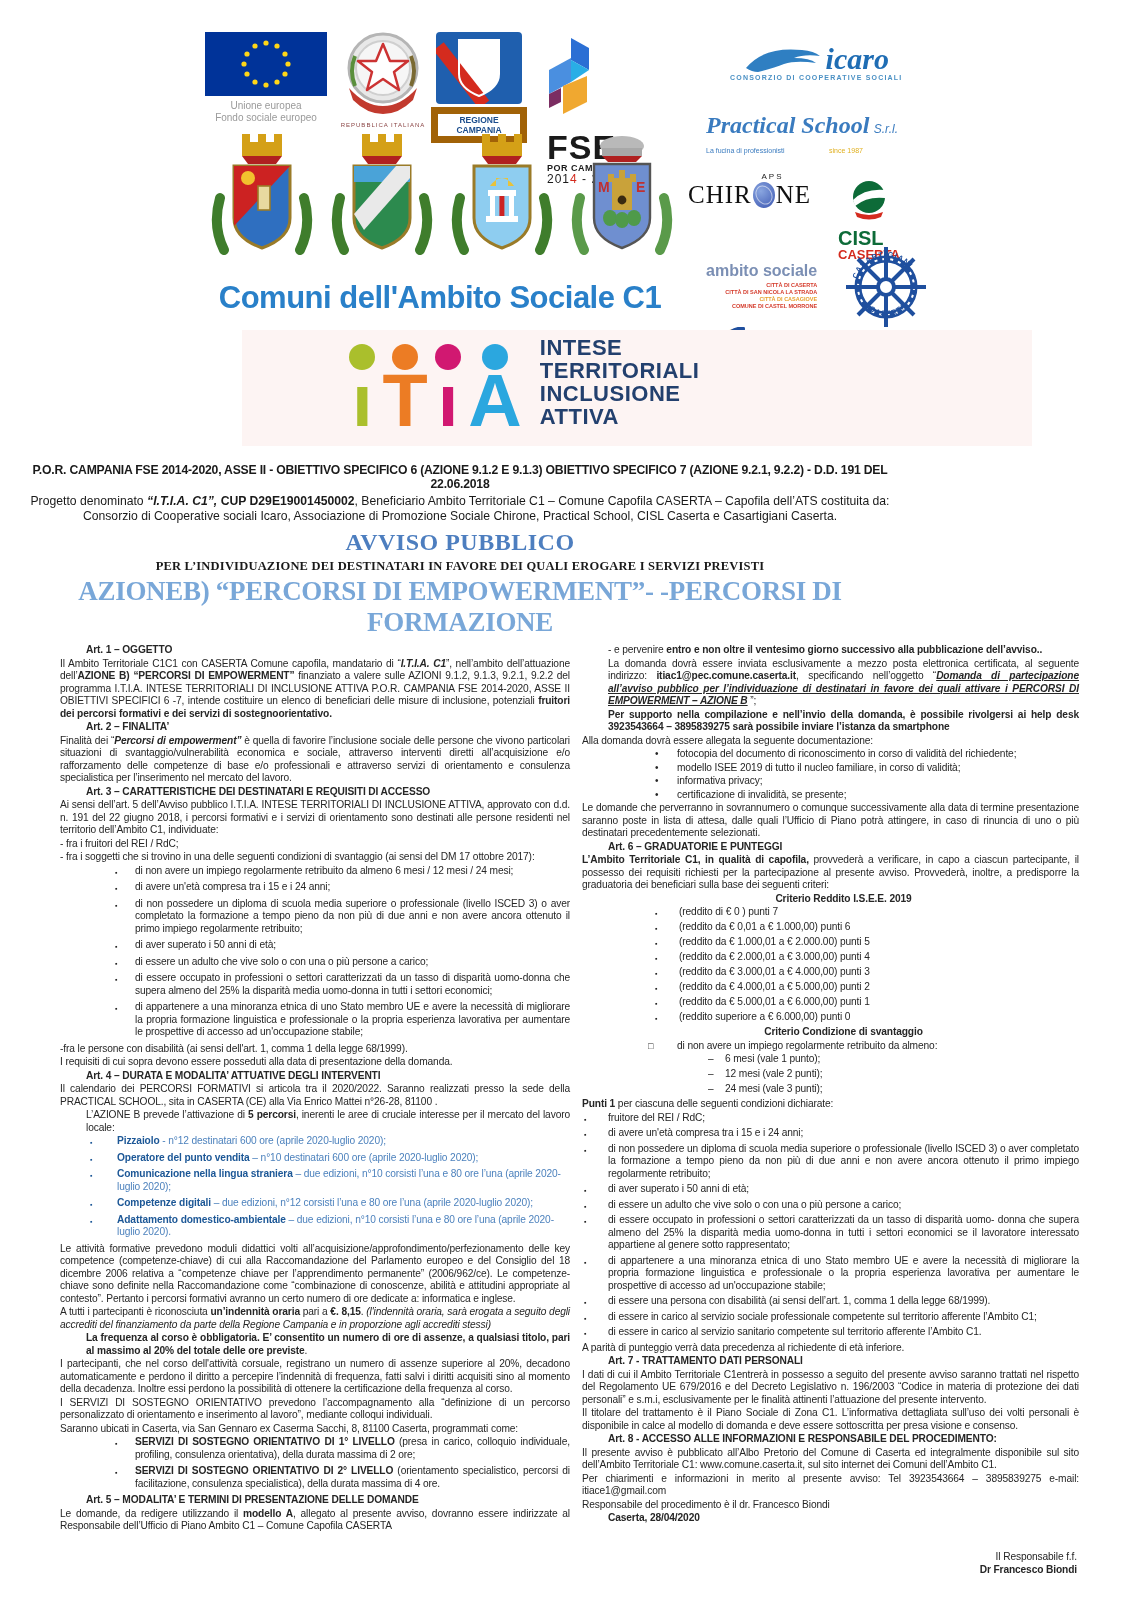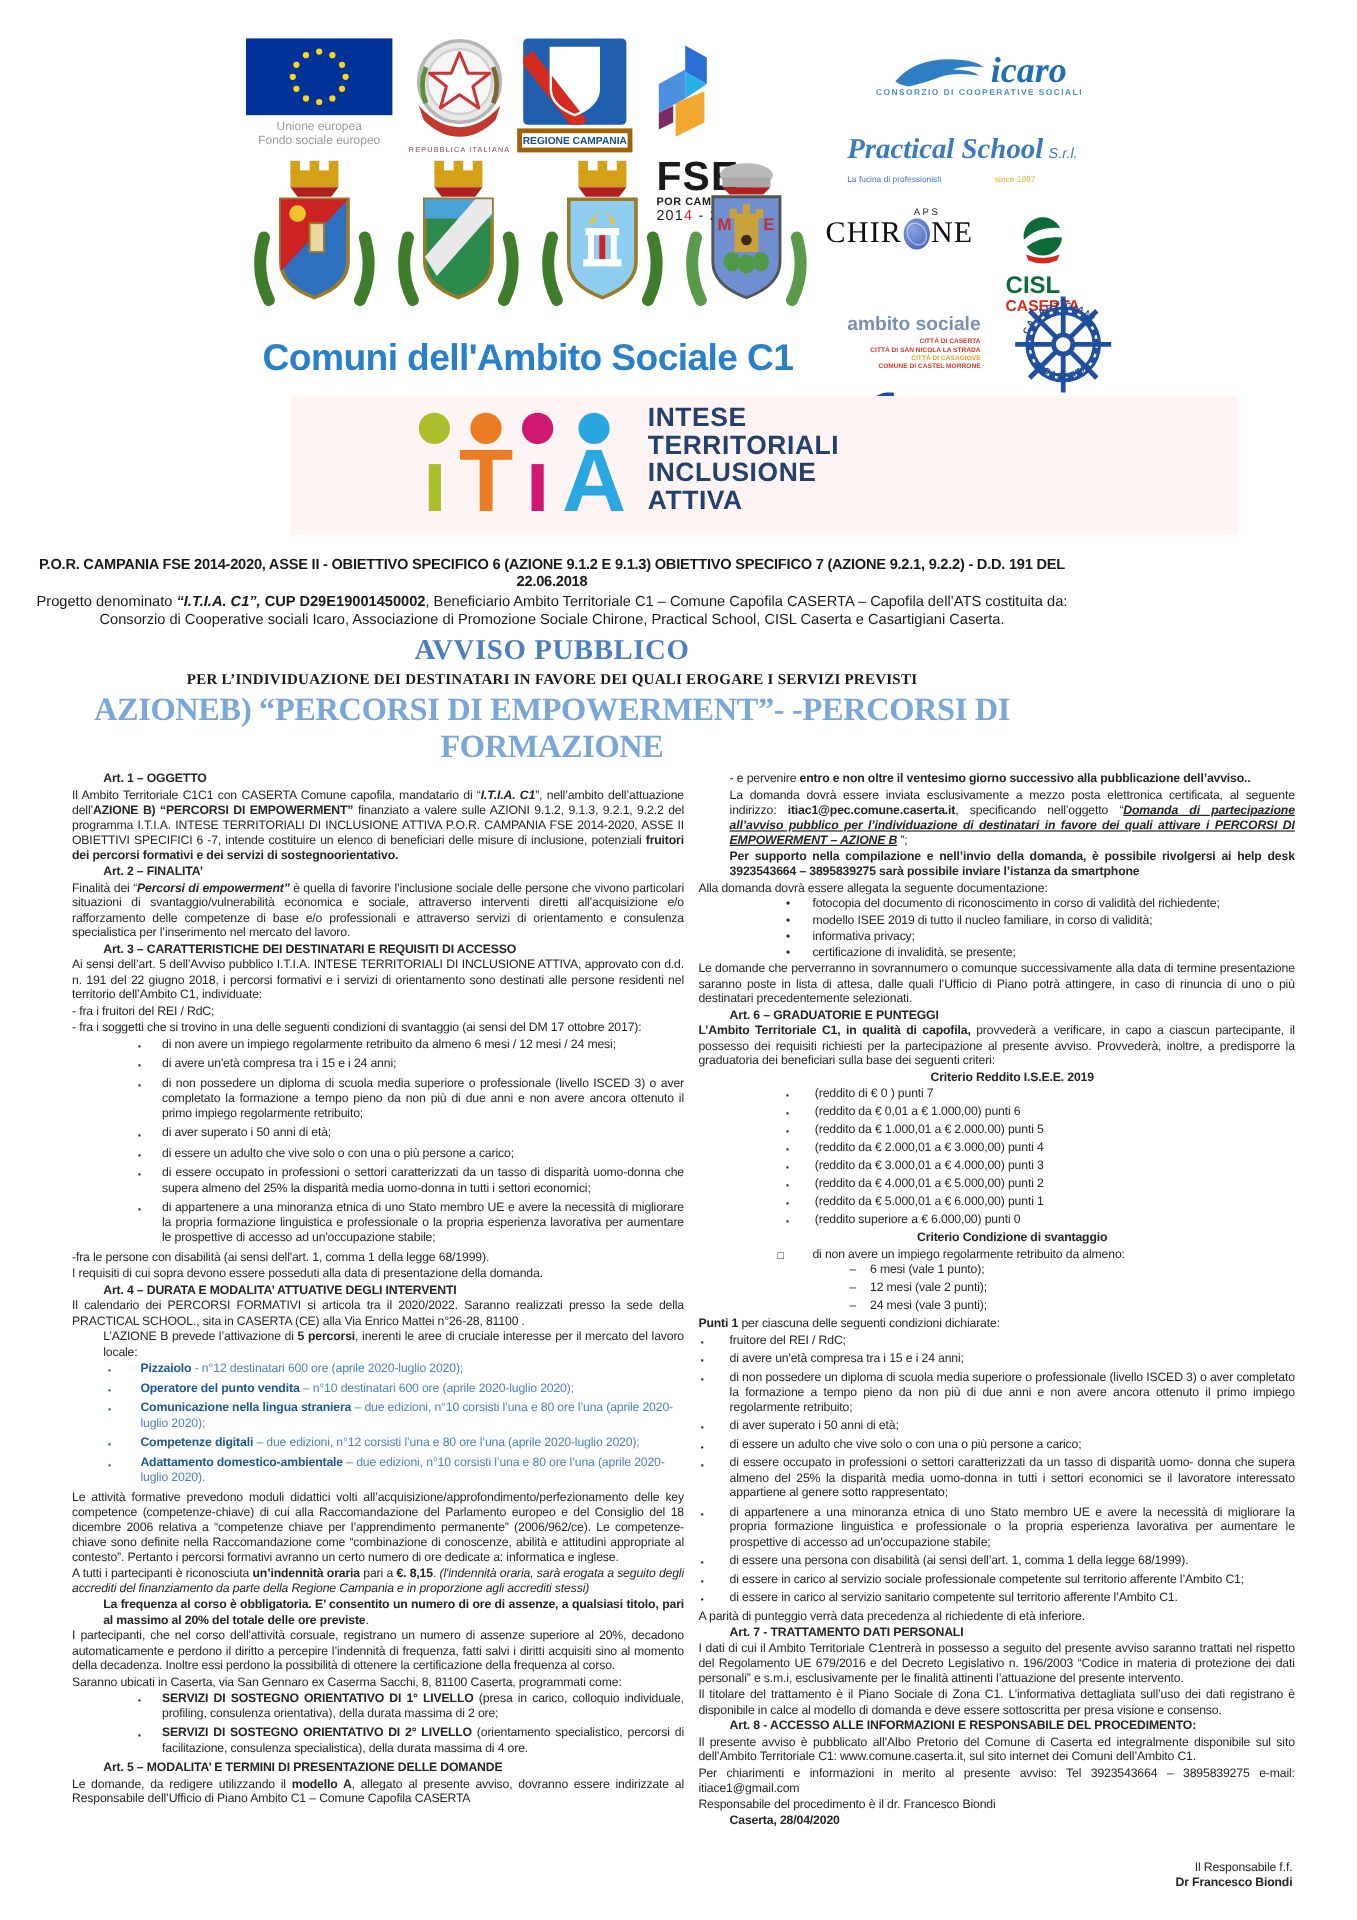--- a/index.html
+++ b/index.html
@@ -12,21 +12,21 @@
   .abs { position:absolute;flex-direction:column; }
 
   
   .eu-flag { width:122px; }
   .eu-rect { width:122px; height:64px; background:#003399; position:relative; }
   .eu-cap { font-size:10px; color:#9a9a9a; text-align:center; line-height:12px; margin-top:4px; }
   
   .rep-cap { font-size:6px; color:#8a4444; text-align:center; letter-spacing:1px; }
   
   .rc-box { width:86px; height:72px; background:#1f5fae; border-radius:4px; position:relative; }
-  .rc-label { margin-top:3px; border:4px solid #a16207; background:#fff; color:#1a4c8c;
+  .rc-label { margin-top:3px; border:7px solid #a16207; background:#fff; color:#1a4c8c;
               font-size:8.5px; font-weight:700; text-align:center; padding:1px 0; width:96px; margin-left:-5px;}
   
   .fse { display:flex; align-items:flex-start; gap:8px; }
   .fse-txt { line-height:1; }
   .fse-acr { font-size:34px; font-weight:800; color:#1a1a1a; letter-spacing:1px; }
   .fse-sub1 { font-size:9px; font-weight:700; color:#1a1a1a; letter-spacing:.5px; }
   .fse-sub2 { font-size:12px; color:#1a1a1a; letter-spacing:1px; }
   .fse-sub2 .red { color:#d42b1e; }
   
   .icaro { display:flex; flex-direction:column; align-items:center; }
@@ -381,20 +381,21 @@
       <div class="blk blk-pi"><span>L’AZIONE B prevede l’attivazione di </span><span class="f-b">5 percorsi</span><span>, inerenti le aree di cruciale interesse per il mercato del lavoro locale:</span></div>
       <div class="blk blk-lip"><span class="marker">▪</span><span class="f-b f-c1">Pizzaiolo</span><span class="f-c2"> - n°12 destinatari 600 ore (aprile 2020-luglio 2020);</span></div>
       <div class="blk blk-lip"><span class="marker">▪</span><span class="f-b f-c1">Operatore del punto vendita</span><span class="f-c2"> – n°10 destinatari 600 ore (aprile 2020-luglio 2020);</span></div>
       <div class="blk blk-lip"><span class="marker">▪</span><span class="f-b f-c1">Comunicazione nella lingua straniera</span><span class="f-c2"> – due edizioni, n°10 corsisti l’una e 80 ore l’una (aprile 2020-luglio 2020);</span></div>
       <div class="blk blk-lip"><span class="marker">▪</span><span class="f-b f-c1">Competenze digitali</span><span class="f-c2"> – due edizioni, n°12 corsisti l’una e 80 ore l’una (aprile 2020-luglio 2020);</span></div>
       <div class="blk blk-lip"><span class="marker">▪</span><span class="f-b f-c1">Adattamento domestico-ambientale</span><span class="f-c2"> – due edizioni, n°10 corsisti l’una e 80 ore l’una  (aprile 2020-luglio 2020).</span></div>
       <div class="blk blk-p"><span>Le attività formative prevedono moduli didattici volti all’acquisizione/approfondimento/perfezionamento delle key competence (competenze-chiave) di cui alla Raccomandazione del Parlamento europeo e del Consiglio del 18 dicembre 2006 relativa a “competenze chiave per l’apprendimento permanente” (2006/962/ce). Le competenze-chiave sono definite nella Raccomandazione come “combinazione di conoscenze, abilità e attitudini appropriate al contesto”. Pertanto i percorsi formativi avranno un certo numero di ore dedicate a: informatica e inglese.</span></div>
       <div class="blk blk-p"><span>A tutti i partecipanti è riconosciuta </span><span class="f-b">un’indennità oraria</span><span> pari a </span><span class="f-b">€. 8,15</span><span>. </span><span class="f-i">(l'indennità oraria, sarà erogata a seguito degli accrediti del finanziamento da parte della Regione Campania e in proporzione agli accrediti stessi)</span></div>
       <div class="blk blk-pi"><span class="f-b">La frequenza al corso è obbligatoria. E’ consentito un numero di ore di assenze, a qualsiasi titolo, pari al massimo al 20% del totale delle ore previste</span><span>.</span></div>
       <div class="blk blk-p"><span>I partecipanti, che nel corso dell'attività corsuale, registrano un numero di assenze superiore al 20%, decadono automaticamente e perdono il diritto a percepire l’indennità di frequenza, fatti salvi i diritti acquisiti sino al momento della decadenza. Inoltre essi perdono la possibilità di ottenere la certificazione della frequenza al corso.</span></div>
+      <div class="blk blk-p"><span>I SERVIZI DI SOSTEGNO ORIENTATIVO prevedono l’accompagnamento alla “definizione di un percorso personalizzato di orientamento e inserimento al lavoro”, mediante colloqui individuali.</span></div>
       <div class="blk blk-p"><span>Saranno ubicati in Caserta, via San Gennaro ex Caserma Sacchi, 8, 81100 Caserta, programmati come:</span></div>
       <div class="blk blk-li1"><span class="marker">▪</span><span class="f-b">SERVIZI DI SOSTEGNO ORIENTATIVO DI 1° LIVELLO</span><span> (presa in carico, colloquio individuale, profiling, consulenza orientativa), della durata massima di 2 ore;</span></div>
       <div class="blk blk-li1"><span class="marker">▪</span><span class="f-b">SERVIZI DI SOSTEGNO ORIENTATIVO DI 2° LIVELLO</span><span> (orientamento specialistico, percorsi di facilitazione, consulenza specialistica), della durata massima di 4 ore.</span></div>
       <div class="blk blk-h"><span>Art. 5 – MODALITA’ E TERMINI DI PRESENTAZIONE DELLE DOMANDE</span></div>
       <div class="blk blk-p"><span>Le domande, da redigere utilizzando il </span><span class="f-b">modello A</span><span>, allegato al presente avviso, dovranno essere indirizzate al Responsabile dell’Ufficio di Piano Ambito C1 – Comune Capofila CASERTA</span></div>
     </div>
   <div class="col right">
       <div class="blk blk-pi"><span>- </span><span>e pervenire </span><span class="f-b">entro e non oltre il ventesimo giorno successivo alla pubblicazione dell’avviso..</span></div>
       <div class="blk blk-pi"><span>La domanda dovrà essere inviata esclusivamente a mezzo posta elettronica certificata, al seguente indirizzo:  </span><span class="f-b">itiac1@pec.comune.caserta.it</span><span>,  specificando  nell’oggetto  “</span><span class="f-b f-i f-u">Domanda di partecipazione all’avviso pubblico per l’individuazione di destinatari in favore dei quali attivare i PERCORSI DI EMPOWERMENT – AZIONE B</span><span> ”;</span></div>
       <div class="blk blk-pi"><span class="f-b">Per supporto nella compilazione e nell’invio della domanda, è possibile rivolgersi ai help desk  3923543664 – 3895839275  sarà possibile inviare l’istanza da smartphone</span></div>
@@ -427,21 +428,21 @@
       <div class="blk blk-li0"><span class="marker">▪</span><span>di aver superato i 50 anni di età;</span></div>
       <div class="blk blk-li0"><span class="marker">▪</span><span>di essere un adulto che vive solo o con una o più persone a carico;</span></div>
       <div class="blk blk-li0"><span class="marker">▪</span><span>di essere occupato in professioni o settori caratterizzati da un tasso di disparità uomo- donna che supera almeno del 25% la disparità media uomo-donna in tutti i settori economici se il lavoratore interessato appartiene al genere sotto rappresentato;</span></div>
       <div class="blk blk-li0"><span class="marker">▪</span><span>di appartenere a una minoranza etnica di uno Stato membro UE e avere la necessità di migliorare la propria formazione linguistica e professionale o la propria esperienza lavorativa per aumentare le prospettive di accesso ad un'occupazione stabile;</span></div>
       <div class="blk blk-li0"><span class="marker">▪</span><span>di essere una persona con disabilità (ai sensi dell’art. 1, comma 1 della legge 68/1999).</span></div>
       <div class="blk blk-li0"><span class="marker">▪</span><span>di essere in carico al servizio sociale professionale competente sul territorio afferente l’Ambito C1;</span></div>
       <div class="blk blk-li0"><span class="marker">▪</span><span>di essere in carico al servizio sanitario competente sul territorio afferente l’Ambito C1.</span></div>
       <div class="blk blk-p"><span>A parità di punteggio verrà data precedenza al richiedente di età inferiore.</span></div>
       <div class="blk blk-h"><span>Art. 7 - TRATTAMENTO DATI PERSONALI</span></div>
       <div class="blk blk-p"><span>I dati di cui il Ambito Territoriale C1entrerà in possesso a seguito del presente avviso saranno trattati nel rispetto del Regolamento UE 679/2016 e del Decreto Legislativo n. 196/2003 “Codice in materia di protezione dei dati personali” e s.m.i, esclusivamente per le finalità attinenti l’attuazione del presente intervento.</span></div>
-      <div class="blk blk-p"><span>Il titolare del trattamento è il Piano Sociale di Zona C1. L’informativa dettagliata sull’uso dei dati registrano è disponibile in calce al modello di domanda e deve essere sottoscritta per presa visione e consenso.</span></div>
+      <div class="blk blk-p"><span>Il titolare del trattamento è il Piano Sociale di Zona C1. L’informativa dettagliata sull’uso dei volti personali è disponibile in calce al modello di domanda e deve essere sottoscritta per presa visione e consenso.</span></div>
       <div class="blk blk-h"><span>Art. 8 - ACCESSO ALLE INFORMAZIONI E RESPONSABILE DEL PROCEDIMENTO:</span></div>
       <div class="blk blk-p"><span>Il presente avviso è pubblicato all’Albo Pretorio del Comune di Caserta ed integralmente disponibile sul sito dell’Ambito Territoriale C1: www.comune.caserta.it,  sul sito internet dei Comuni dell’Ambito C1.</span></div>
       <div class="blk blk-p"><span>Per chiarimenti e informazioni in merito al presente avviso: Tel 3923543664 – 3895839275   e-mail: itiace1@gmail.com</span></div>
       <div class="blk blk-p"><span>Responsabile del procedimento è il dr. Francesco Biondi</span></div>
       <div class="blk blk-pi"><span class="f-b">Caserta, 28/04/2020</span></div>
       <div class="blk blk-sig1"><span>Il Responsabile f.f.</span></div>
       <div class="blk blk-sig2"><span>Dr Francesco Biondi</span></div>
     </div>
 </div>
 

